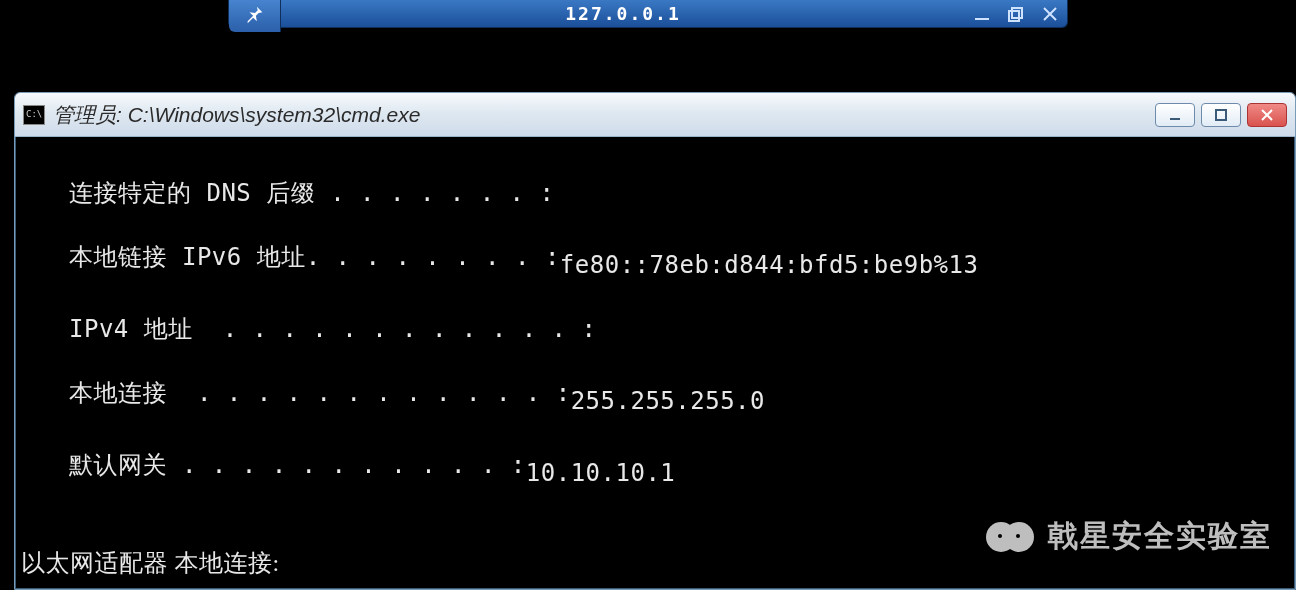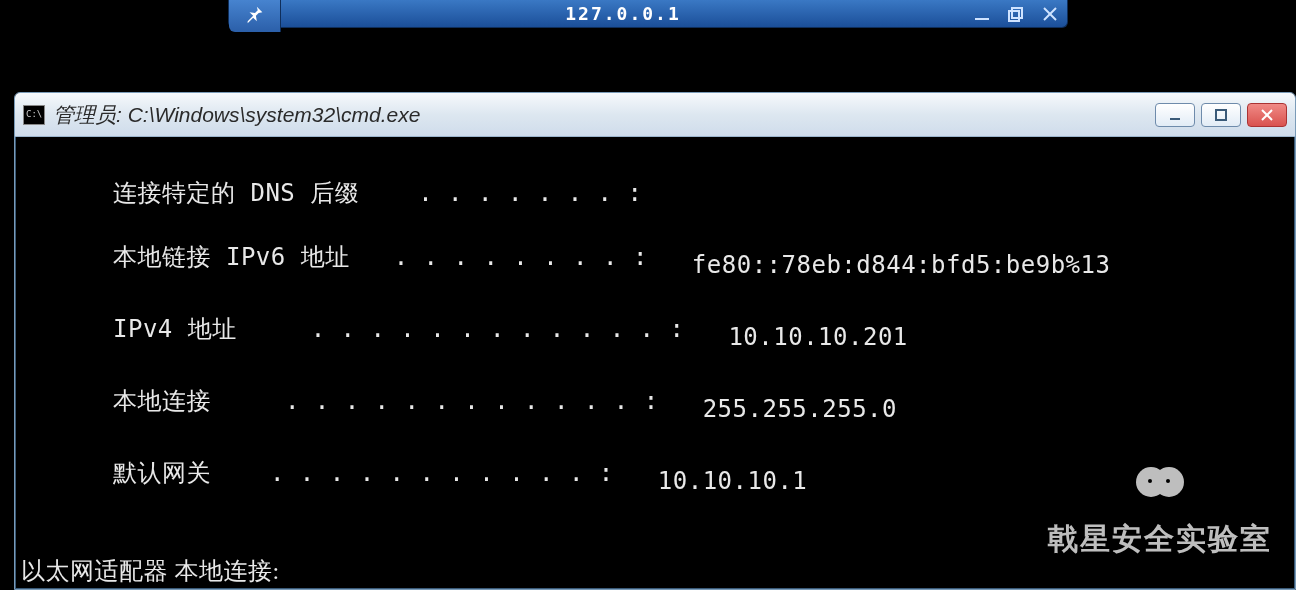--- a/index.html
+++ b/index.html
@@ -107,38 +107,37 @@
 
   .terminal {
     padding: 8px 6px 8px 6px;
     color: #e8e8e8;
     font-family: "NSimSun", "SimSun", "MS Gothic", Consolas, monospace;
     font-size: 24px;
     line-height: 32px;
     white-space: pre;
     letter-spacing: 0.5px;
   }
-  .terminal .row { display: flex; gap: 44px; }
+  .terminal .row { display: flex; }
   .terminal .label { display: inline-block; }
   .terminal .dots { display: inline-block; }
   .terminal .val { display: inline-block; margin-top: 8px; }
   .terminal .indent { display:inline-block; width: 48px; }
   .terminal .heading { margin-top: 26px; margin-bottom: 26px; font-family: Liberation Serif, serif; }
 
   
   .watermark {
     position: absolute;
     right: 24px;
     bottom: 30px;
     display: flex;
     align-items: center;
     gap: 14px;
     color: #cfcfcf;
     opacity: 0.92;
-    flex-direction: column;
   }
   .watermark .wicon {
     width: 48px; height: 48px;
     position: relative;
   }
   .watermark .wicon .bubble {
     position: absolute;
     border-radius: 50%;
     background: #cfcfcf;
   }
@@ -209,21 +208,21 @@
             <line x1="2" y1="2" x2="12" y2="12"></line>
             <line x1="12" y1="2" x2="2" y2="12"></line>
           </svg>
       </div>
     </div>
   </div>
 
   <div class="terminal">
 <div class="row"><span class="indent"></span><span class="label">连接特定的 DNS 后缀</span><span class="dots"> . . . . . . . :</span> <span class="val"></span></div>
 <div class="row"><span class="indent"></span><span class="label">本地链接 IPv6 地址</span><span class="dots">. . . . . . . . :</span> <span class="val">fe80::78eb:d844:bfd5:be9b%13</span></div>
-<div class="row"><span class="indent"></span><span class="label">IPv4 地址</span><span class="dots">  . . . . . . . . . . . . :</span> <span class="val">10.10.10.201</span></div>
+<div class="row"><span class="indent"></span><span class="label">IPv4 地址</span><span class="dots">  . . . . . . . . . . . . :</span> </div>
 <div class="row"><span class="indent"></span><span class="label">本地连接</span><span class="dots">  . . . . . . . . . . . . :</span> <span class="val">255.255.255.0</span></div>
 <div class="row"><span class="indent"></span><span class="label">默认网关</span><span class="dots"> . . . . . . . . . . . :</span> <span class="val">10.10.10.1</span></div>
 <div class="heading">以太网适配器 本地连接:</div>
 
 
 
 
 
   </div>
 </div>

